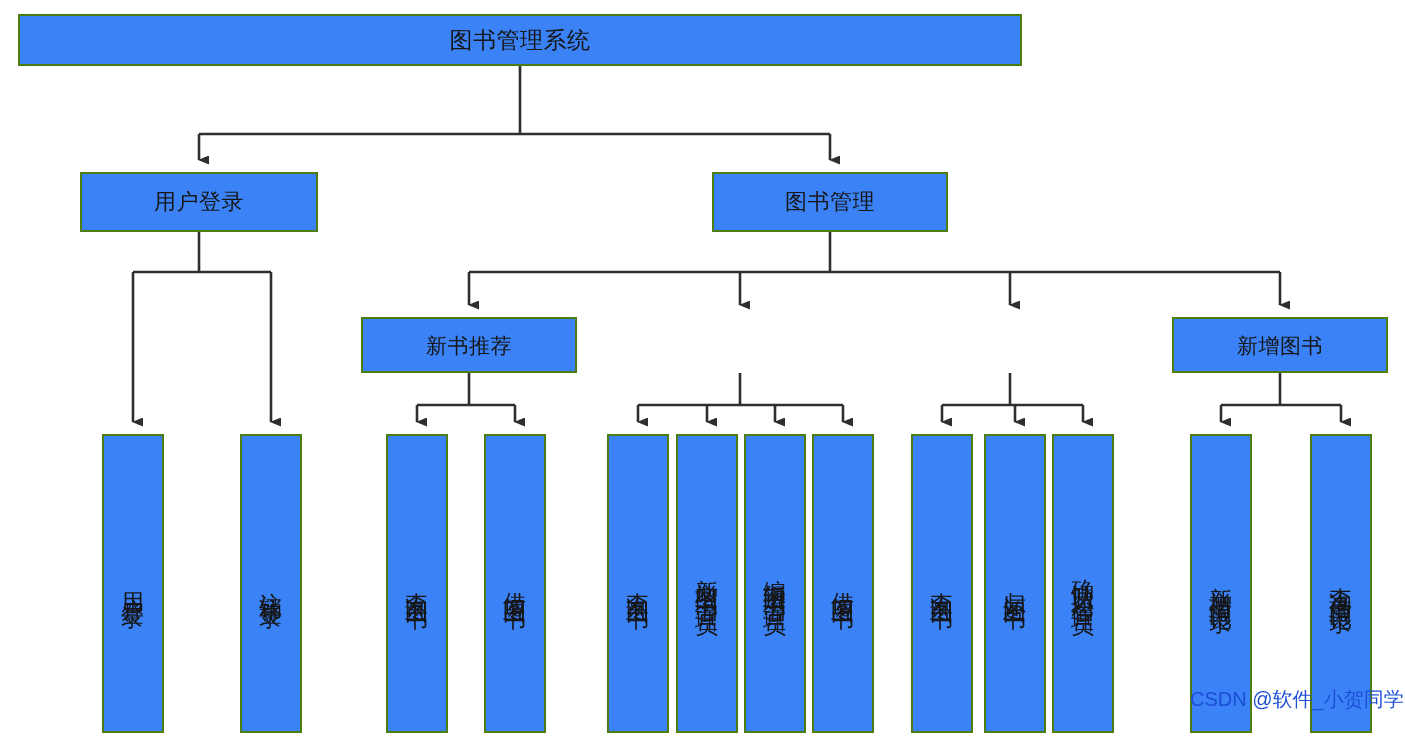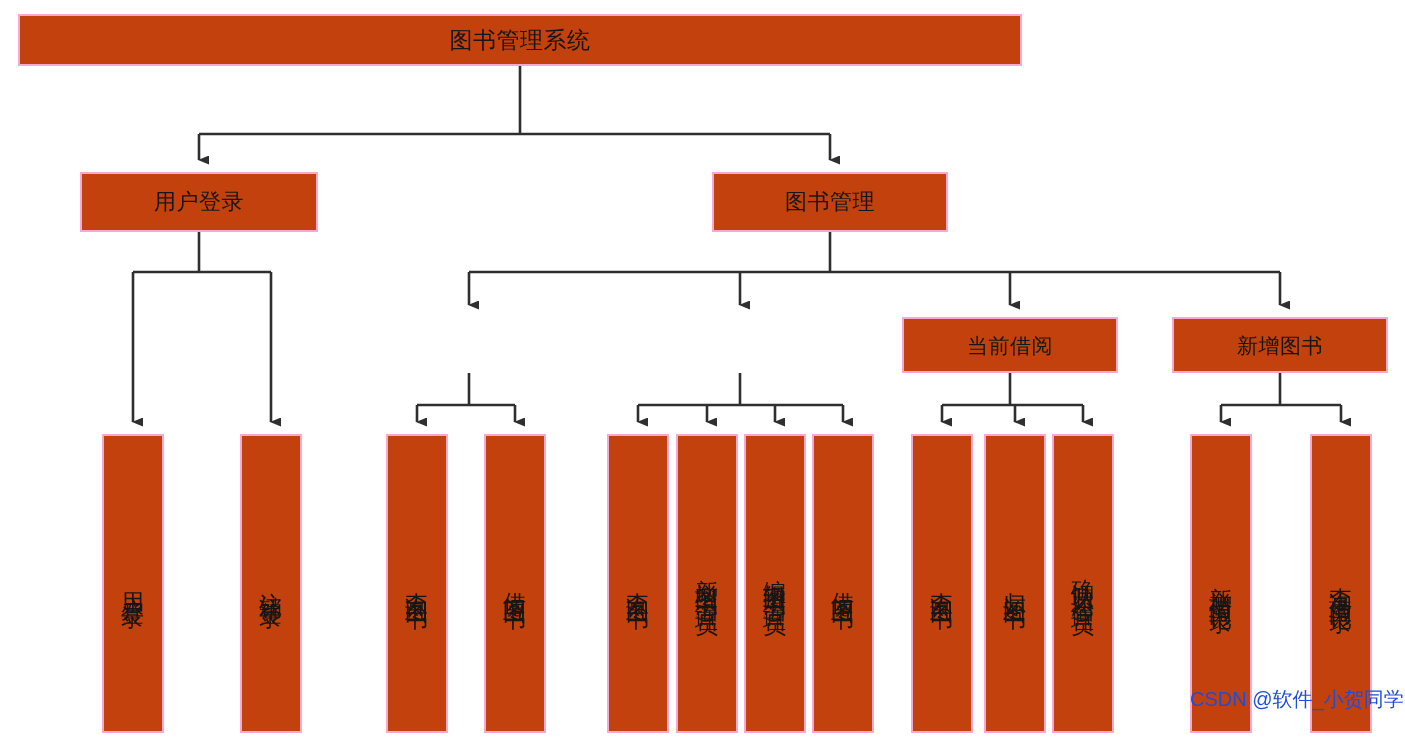--- a/index.html
+++ b/index.html
@@ -22,22 +22,22 @@
   svg.canvas {
     position: absolute;
     left: 0;
     top: 0;
     width: 1405px;
     height: 747px;
   }
   .node-box {
     position: absolute;
     box-sizing: border-box;
-    border: 2px solid #f9a8d4;
-    background: #c2410c;
+    border: 2px solid #4d7c0f;
+    background: #3b82f6;
     display: flex;
     align-items: center;
     justify-content: center;
     color: #1a1a1a;
   }
   .node-label {
     font-family: "Liberation Sans", "DejaVu Sans", sans-serif;
     color: #161616;
     letter-spacing: 0.5px;
     line-height: 1.0;
@@ -150,25 +150,25 @@
   </div>
 
   <div class="node-box lvl2" style="left:80px; top:172px; width:238px; height:60px;">
     <span class="node-label">用户登录</span>
   </div>
 
   <div class="node-box lvl2" style="left:712px; top:172px; width:236px; height:60px;">
     <span class="node-label">图书管理</span>
   </div>
 
-
-
-  <div class="node-box lvl3" style="left:902px; top:317px; width:216px; height:56px;">
-    <span class="node-label">当前借阅</span>
-  </div>
+  <div class="node-box lvl3" style="left:361px; top:317px; width:216px; height:56px;">
+    <span class="node-label">新书推荐</span>
+  </div>
+
+
 
   <div class="node-box lvl3" style="left:1172px; top:317px; width:216px; height:56px;">
     <span class="node-label">新增图书</span>
   </div>
 
   <div class="node-box leaf" style="left:102px; top:434px; width:62px; height:299px;">
     <span class="node-label">用户登录</span>
   </div>
 
   <div class="node-box leaf" style="left:240px; top:434px; width:62px; height:299px;">

